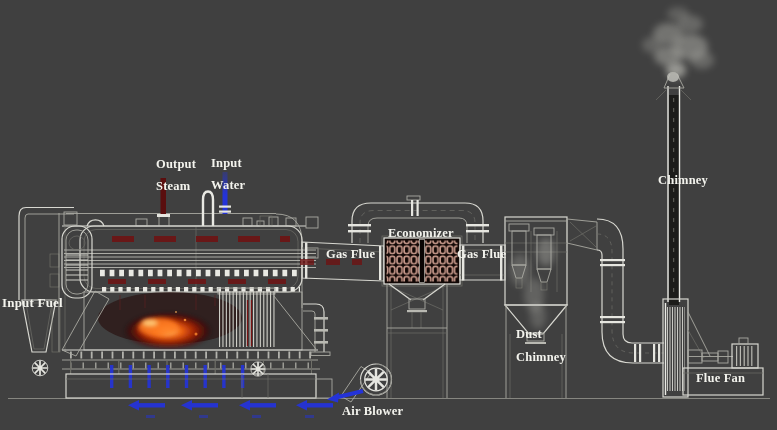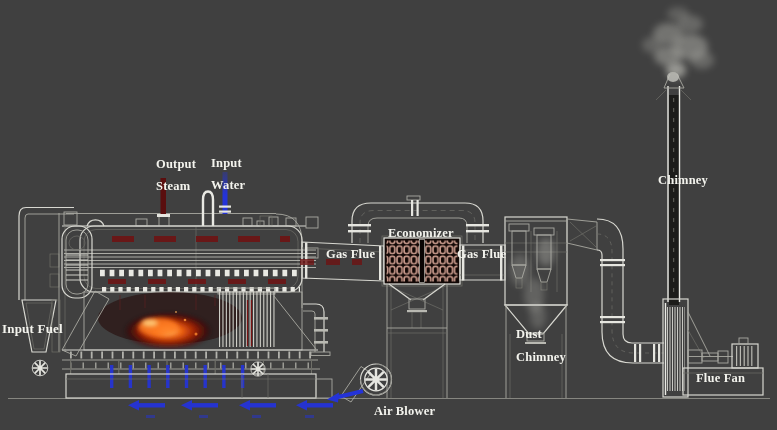--- a/index.html
+++ b/index.html
@@ -378,26 +378,26 @@
 </svg>
 
   <div class="lbl" style="left:156px; top:154px;">
     <div>Output</div>
     <div>Steam</div>
   </div>
   <div class="lbl" style="left:211px; top:153px;">
     <div>Input</div>
     <div>Water</div>
   </div>
-  <div class="lbl" style="left:2px; top:292px; font-size:13px; line-height:22.5px;margin-top:26px;">
+  <div class="lbl" style="left:2px; top:292px; font-size:13px; line-height:22.5px;">
     <div>Input Fuel</div>
   </div>
   <div class="lbl" style="left:326px; top:244px;">Gas Flue</div>
   <div class="lbl" style="left:388px; top:223px;text-align:right;">Economizer</div>
   <div class="lbl" style="left:457px; top:244px;">Gas Flue</div>
   <div class="lbl" style="left:516px; top:323px; line-height:22.5px;">
     <div>Dust</div>
     <div>Chimney</div>
   </div>
   <div class="lbl" style="left:658px; top:170px;">Chimney</div>
   <div class="lbl" style="left:696px; top:368px;">Flue Fan</div>
-  <div class="lbl" style="left:342px; top:401px;margin-left:32px;">Air Blower</div>
+  <div class="lbl" style="left:342px; top:401px;">Air Blower</div>
 </div>
 
 </body></html>

